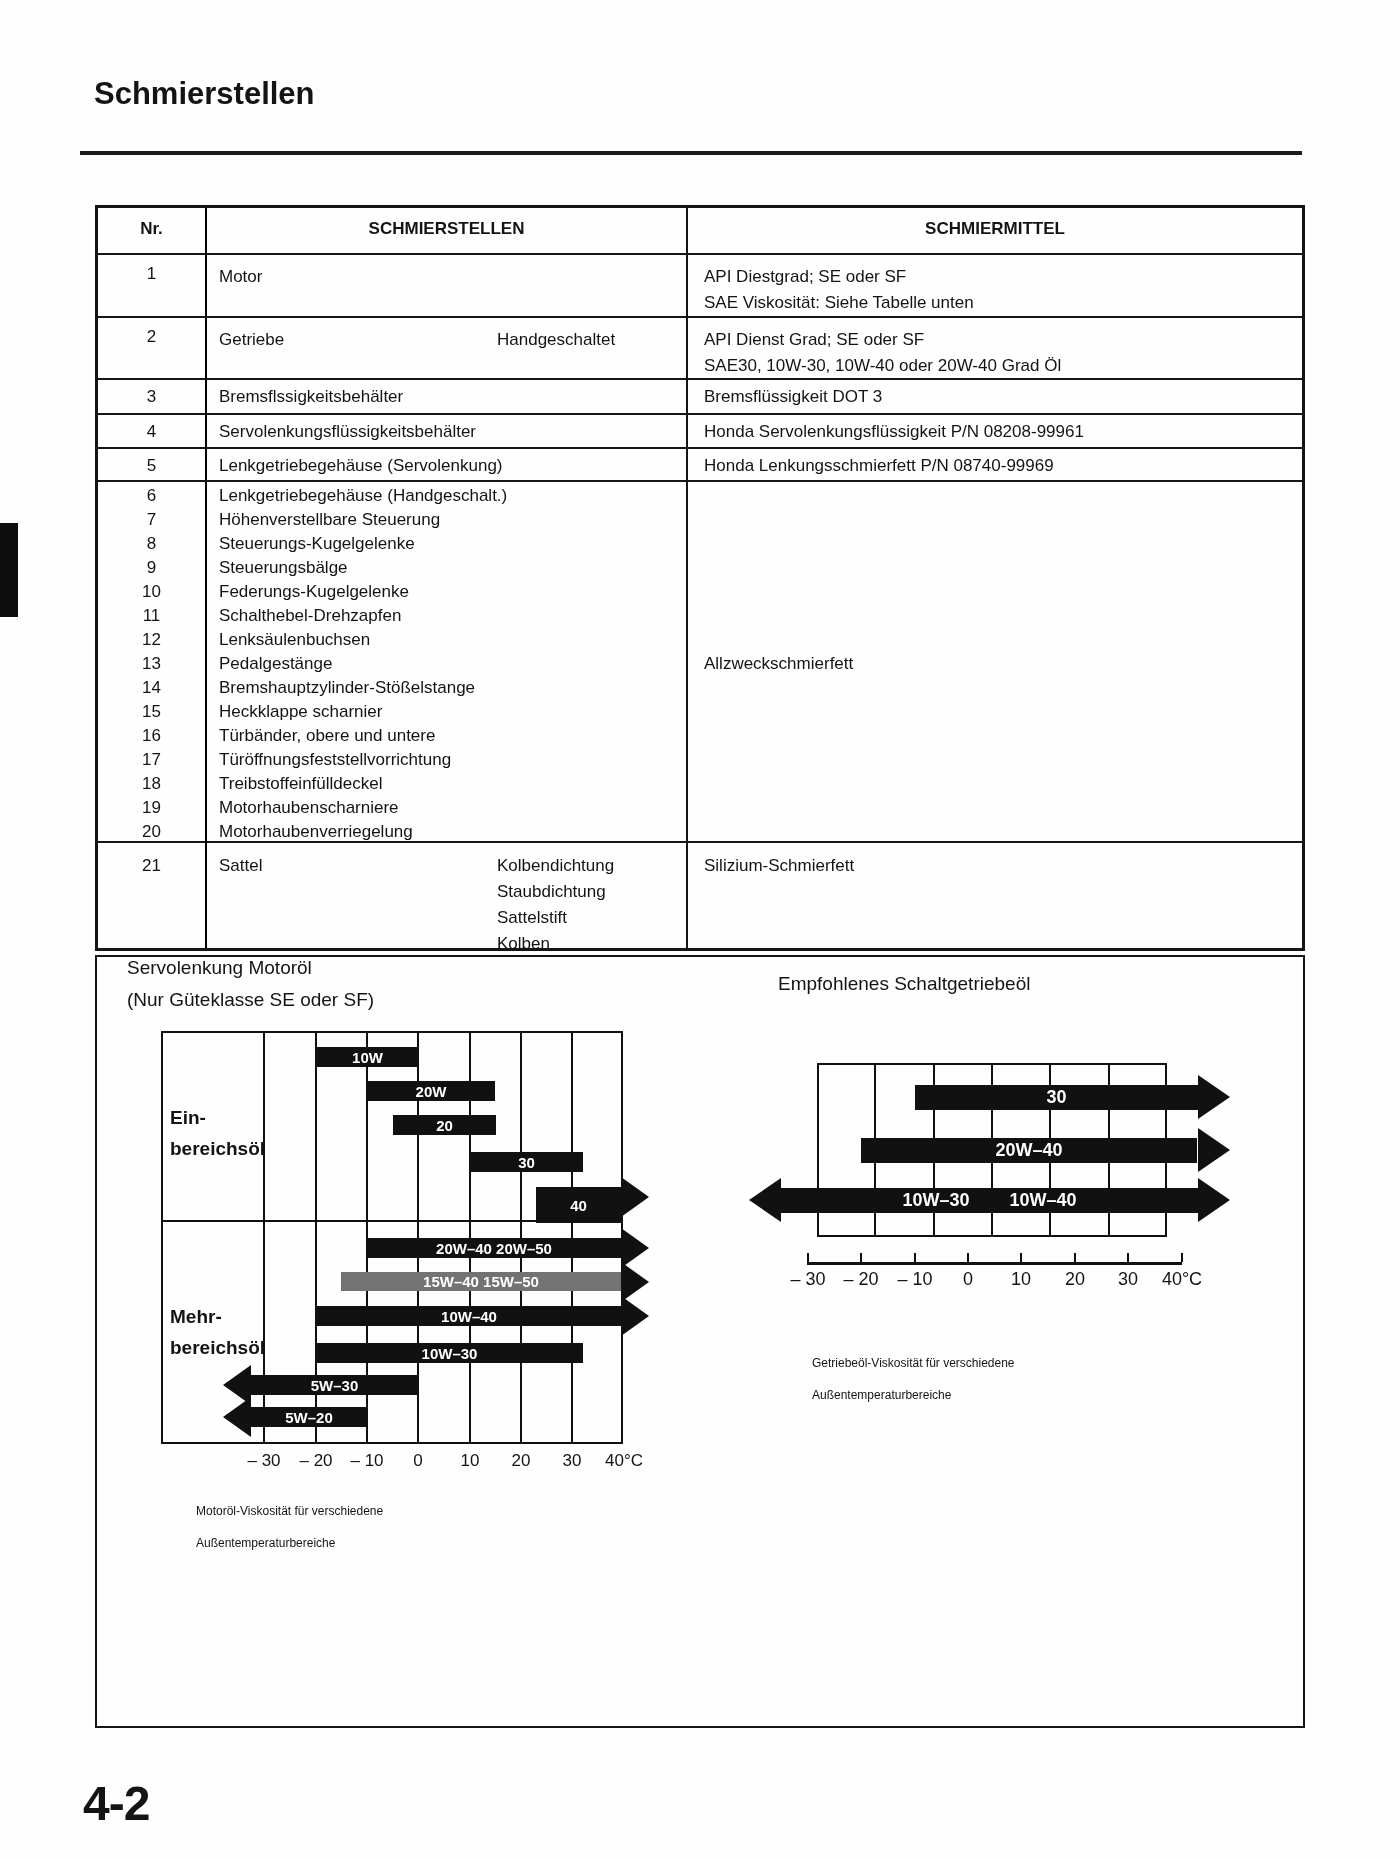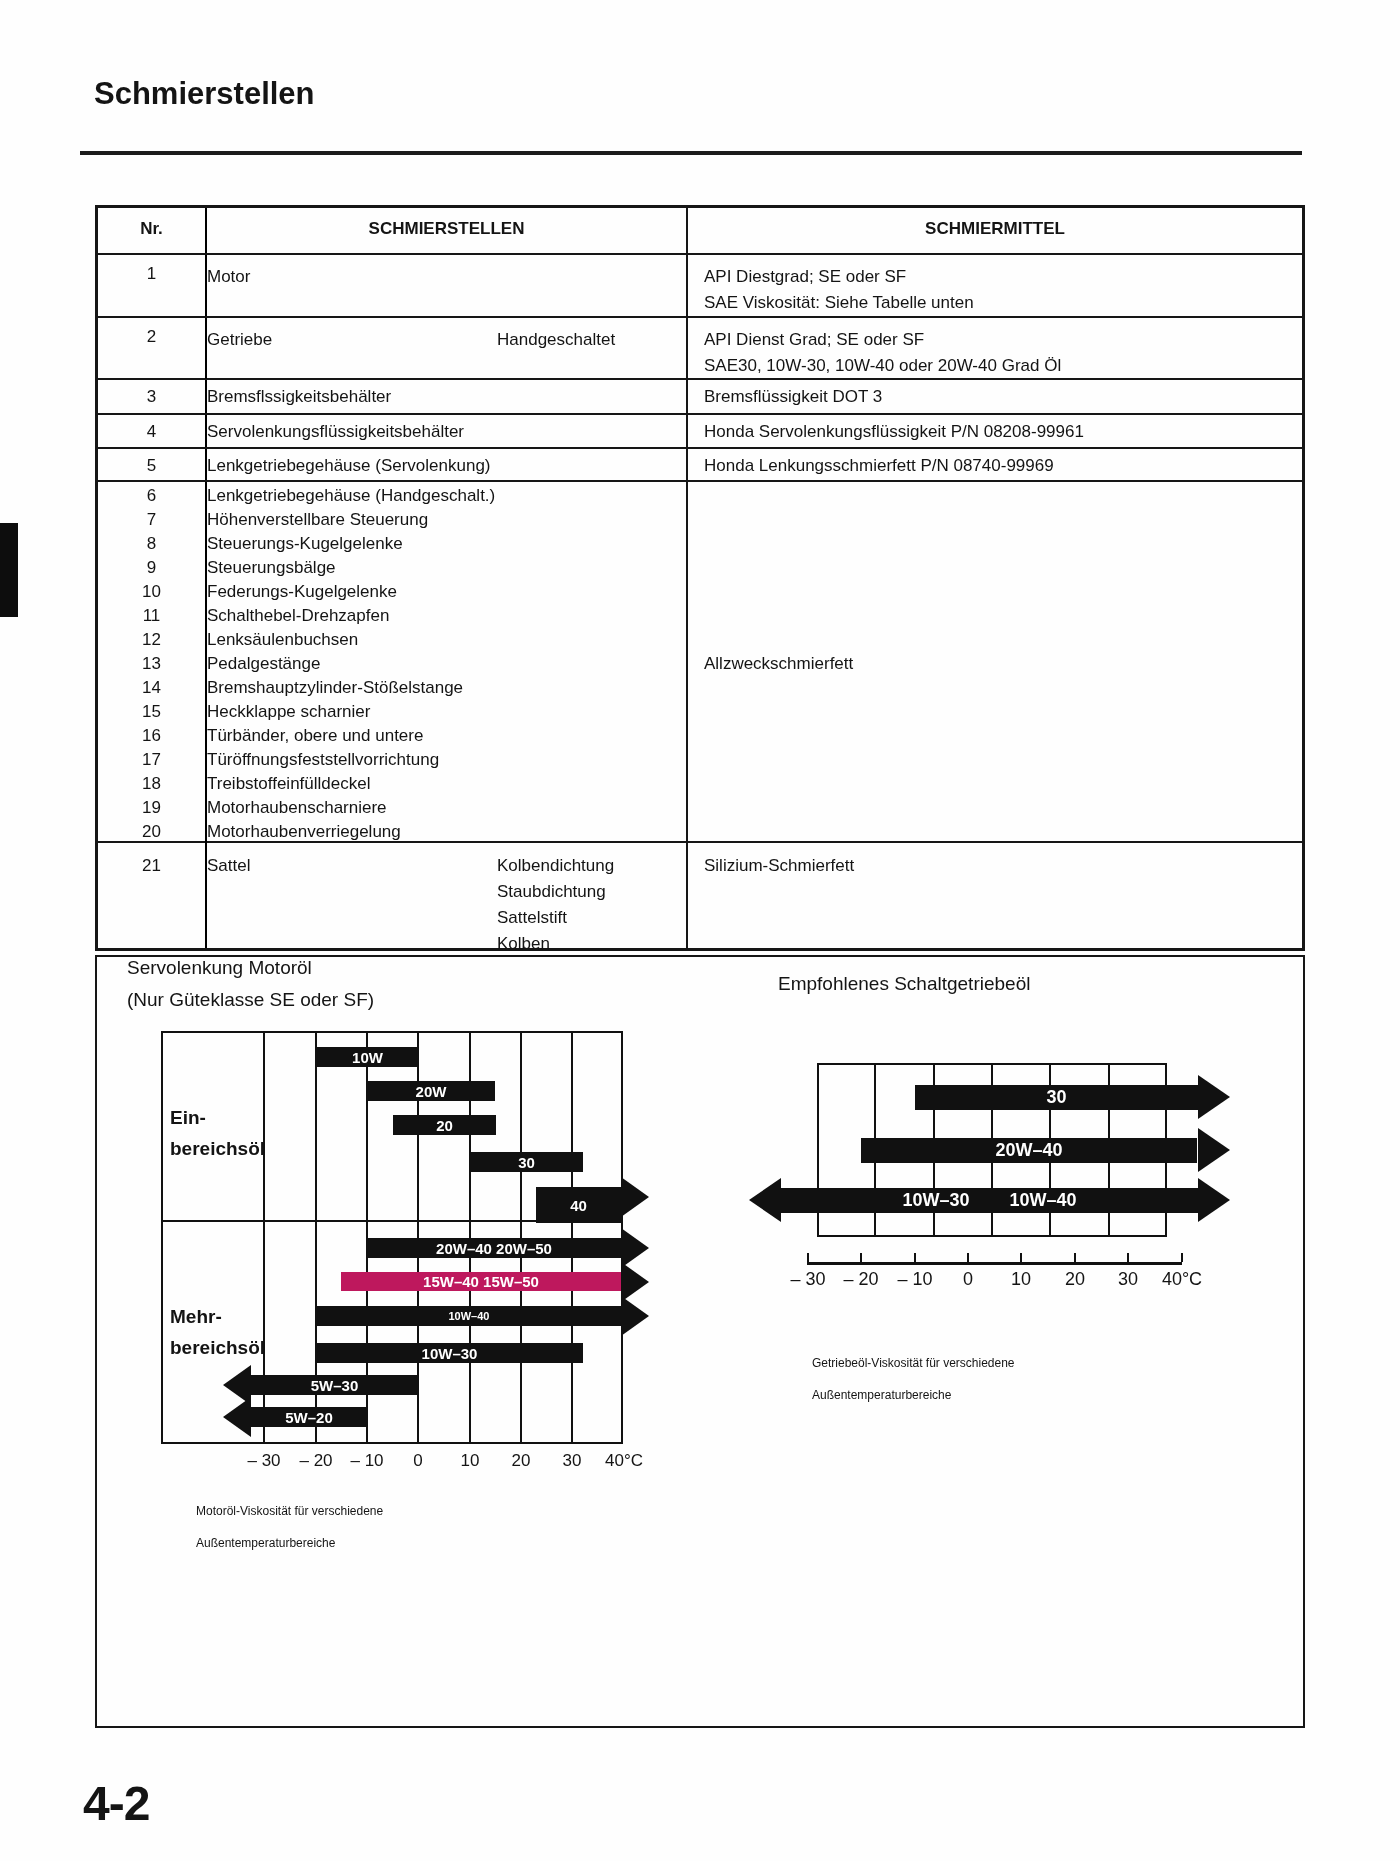--- a/index.html
+++ b/index.html
@@ -10,21 +10,21 @@
 
   #doc-title{left:94px;top:76px;font-size:31px;font-weight:bold;}
   #title-rule{left:80px;top:151px;width:1222px;height:4px;background:#1b1b1b;}
   #side-tab{left:0;top:523px;width:18px;height:94px;background:#0d0d0d;}
 
   
   #main-table{left:95px;top:205px;width:1210px;border:3px solid #161616;}
   .trow{display:grid;grid-template-columns:109px 481px 1fr;border-top:2px solid #161616;}
   .trow:first-child{border-top:none;}
   .c1{border-right:2px solid #000000;text-align:center;position:relative;}
-  .c2{border-right:2px solid #161616;position:relative;}
+  .c2{border-right:2px solid #161616;padding-left:12px;position:relative;}
   .c3{padding-left:16px;position:relative;}
   .th{font-weight:bold;font-size:17px;text-align:center;padding-left:0;}
   .thead{height:45px;}
   .thead>div{line-height:42px;}
   .r1{height:63px;} .r2{height:62px;} .r3{height:35px;} .r4{height:34px;} .r5{height:33px;}
   .r1 .c1,.r2 .c1{padding-top:9px;font-size:17px;}
   .r3 .c1,.r4 .c1,.r5 .c1{padding-top:7px;font-size:17px;}
   .r1 .c2,.r2 .c2,.r1 .c3,.r2 .c3{padding-top:9px;font-size:17px;line-height:26px;}
   .r3 .c2,.r4 .c2,.r5 .c2,.r3 .c3,.r4 .c3,.r5 .c3{padding-top:7px;font-size:17px;}
   .note-abs{position:absolute;left:290px;top:9px;}
@@ -194,23 +194,23 @@
     <div style="position: absolute; left: 571px; top: 1031px; width: 2px; height: 413px; background: rgb(17, 17, 17);"></div>
     <div style="position: absolute; left: 161px; top: 1220px; width: 462px; height: 2px; background: rgb(17, 17, 17);"></div>
     <div style="position: absolute; left: 316px; top: 1047px; width: 103px; height: 20px; background: rgb(17, 17, 17); color: rgb(255, 255, 255); font-weight: bold; font-size: 15px; display: flex; align-items: center; justify-content: center; white-space: pre;">10W</div>
     <div style="position: absolute; left: 367px; top: 1081px; width: 128px; height: 20px; background: rgb(17, 17, 17); color: rgb(255, 255, 255); font-weight: bold; font-size: 15px; display: flex; align-items: center; justify-content: center; white-space: pre;">20W</div>
     <div style="position: absolute; left: 393px; top: 1115px; width: 103px; height: 20px; background: rgb(17, 17, 17); color: rgb(255, 255, 255); font-weight: bold; font-size: 15px; display: flex; align-items: center; justify-content: center; white-space: pre;">20</div>
     <div style="position: absolute; left: 470px; top: 1152px; width: 113px; height: 20px; background: rgb(17, 17, 17); color: rgb(255, 255, 255); font-weight: bold; font-size: 15px; display: flex; align-items: center; justify-content: center; white-space: pre;">30</div>
     <div style="position: absolute; left: 536px; top: 1187px; width: 85px; height: 36px; background: rgb(17, 17, 17); color: rgb(255, 255, 255); font-weight: bold; font-size: 15px; display: flex; align-items: center; justify-content: center; white-space: pre;">40</div>
     <div style="position: absolute; left: 621px; top: 1177px; width: 0px; height: 0px; border-top: 20px solid transparent; border-bottom: 20px solid transparent; border-left: 28px solid rgb(17, 17, 17);"></div>
     <div style="position: absolute; left: 367px; top: 1238px; width: 254px; height: 20px; background: rgb(17, 17, 17); color: rgb(255, 255, 255); font-weight: bold; font-size: 15px; display: flex; align-items: center; justify-content: center; white-space: pre;">20W–40 20W–50</div>
     <div style="position: absolute; left: 621px; top: 1228px; width: 0px; height: 0px; border-top: 20px solid transparent; border-bottom: 20px solid transparent; border-left: 28px solid rgb(17, 17, 17);"></div>
-    <div style="position: absolute; left: 341px; top: 1272px; width: 280px; height: 19px; background: #be185d; color: rgb(255, 255, 255); font-weight: bold; font-size: 15px; display: flex; align-items: center; justify-content: center; white-space: pre;">15W–40 15W–50</div>
+    <div style="position: absolute; left: 341px; top: 1272px; width: 280px; height: 19px; background: #737373; color: rgb(255, 255, 255); font-weight: bold; font-size: 15px; display: flex; align-items: center; justify-content: center; white-space: pre;">15W–40 15W–50</div>
     <div style="position: absolute; left: 621px; top: 1262px; width: 0px; height: 0px; border-top: 20px solid transparent; border-bottom: 20px solid transparent; border-left: 28px solid rgb(17, 17, 17);"></div>
-    <div style="position: absolute; left: 316px; top: 1306px; width: 306px; height: 20px; background: rgb(17, 17, 17); color: rgb(255, 255, 255); font-weight: bold; font-size: 11px; display: flex; align-items: center; justify-content: center; white-space: pre;">10W–40</div>
+    <div style="position: absolute; left: 316px; top: 1306px; width: 306px; height: 20px; background: rgb(17, 17, 17); color: rgb(255, 255, 255); font-weight: bold; font-size: 15px; display: flex; align-items: center; justify-content: center; white-space: pre;">10W–40</div>
     <div style="position: absolute; left: 621px; top: 1296px; width: 0px; height: 0px; border-top: 20px solid transparent; border-bottom: 20px solid transparent; border-left: 28px solid rgb(17, 17, 17);"></div>
     <div style="position: absolute; left: 316px; top: 1343px; width: 267px; height: 20px; background: rgb(17, 17, 17); color: rgb(255, 255, 255); font-weight: bold; font-size: 15px; display: flex; align-items: center; justify-content: center; white-space: pre;">10W–30</div>
     <div style="position: absolute; left: 251px; top: 1375px; width: 167px; height: 20px; background: rgb(17, 17, 17); color: rgb(255, 255, 255); font-weight: bold; font-size: 15px; display: flex; align-items: center; justify-content: center; white-space: pre;">5W–30</div>
     <div style="position: absolute; left: 223px; top: 1365px; width: 0px; height: 0px; border-top: 20px solid transparent; border-bottom: 20px solid transparent; border-right: 28px solid rgb(17, 17, 17);"></div>
     <div style="position: absolute; left: 251px; top: 1407px; width: 116px; height: 20px; background: rgb(17, 17, 17); color: rgb(255, 255, 255); font-weight: bold; font-size: 15px; display: flex; align-items: center; justify-content: center; white-space: pre;">5W–20</div>
     <div style="position: absolute; left: 223px; top: 1397px; width: 0px; height: 0px; border-top: 20px solid transparent; border-bottom: 20px solid transparent; border-right: 28px solid rgb(17, 17, 17);"></div>
     <div style="position: absolute; left: 264px; top: 1451px; font-size: 17px; transform: translateX(-50%); white-space: nowrap;">– 30</div>
     <div style="position: absolute; left: 316px; top: 1451px; font-size: 17px; transform: translateX(-50%); white-space: nowrap;">– 20</div>
     <div style="position: absolute; left: 367px; top: 1451px; font-size: 17px; transform: translateX(-50%); white-space: nowrap;">– 10</div>
     <div style="position: absolute; left: 418px; top: 1451px; font-size: 17px; transform: translateX(-50%); white-space: nowrap;">0</div>

